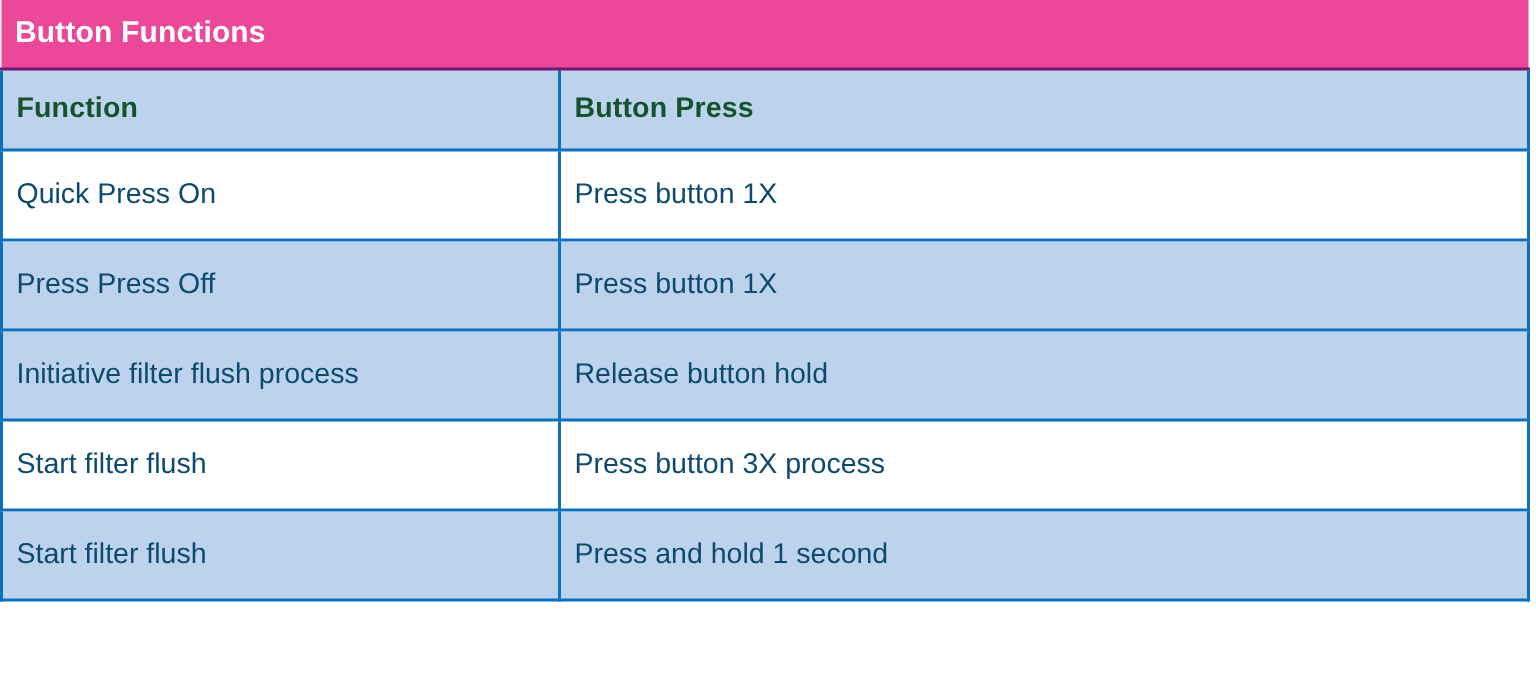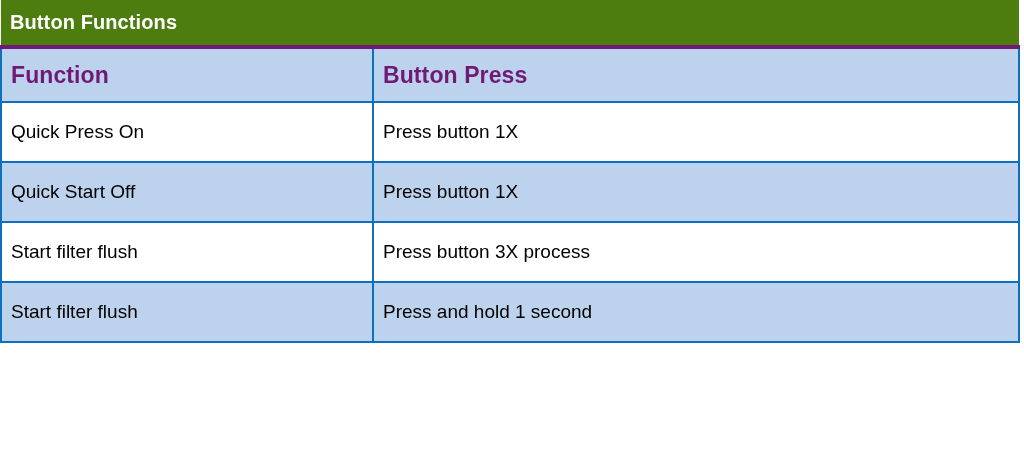--- a/index.html
+++ b/index.html
@@ -26,54 +26,54 @@
 
   table.fn-table {
     border-collapse: collapse;
     table-layout: fixed;
     width: 1018px;
     border-spacing: 0;
   }
 
   
   tr.title-row td {
-    background: #4d7c0f;
+    background: #ec4899;
     color: #ffffff;
     font-size: 20px;
     font-weight: bold;
     height: 45px;
     padding: 0 0 0 9px;
     border: none;
-    border-bottom: 4px solid #701a75;
+    border-bottom: 2px solid #701a75;
     vertical-align: middle;
     letter-spacing: 0.1px;
   }
 
   
   tr.head-row th {
     background: #bdd2ec;
-    color: #701a75;
-    font-size: 23px;
+    color: #14532d;
+    font-size: 19px;
     font-weight: bold;
     height: 52px;
     padding: 0 0 0 9px;
     text-align: left;
     vertical-align: middle;
     border-top: 2px solid #0d70bf;
     border-bottom: 2px solid #0d70bf;
     border-left: 2px solid #0d70bf;
     border-right: 2px solid #0d70bf;
     letter-spacing: 0.1px;
   }
 
   
   tr.body-row td {
     font-size: 19px;
     font-weight: normal;
-    color: #000000;
+    color: #0c4a6e;
     height: 58px;
     padding: 0 8px 0 9px;
     vertical-align: middle;
     text-align: left;
     border-top: 2px solid #0d70bf;
     border-bottom: 2px solid #0d70bf;
     border-left: 2px solid #0d70bf;
     border-right: 2px solid #0d70bf;
     white-space: nowrap;
     overflow: hidden;
@@ -104,25 +104,29 @@
         <th>Function</th>
         <th>Button Press</th>
       </tr>
 
       <tr class="body-row row-odd">
         <td>Quick Press On</td>
         <td>Press button 1X</td>
       </tr>
 
       <tr class="body-row row-even">
-        <td>Quick Start Off</td>
+        <td>Press Press Off</td>
         <td>Press button 1X</td>
       </tr>
 
 
+      <tr class="body-row row-even">
+        <td>Initiative filter flush process</td>
+        <td>Release button hold</td>
+      </tr>
 
       <tr class="body-row row-odd">
         <td>Start filter flush</td>
         <td>Press button 3X process</td>
       </tr>
 
       <tr class="body-row row-even">
         <td>Start filter flush</td>
         <td>Press and hold 1 second</td>
       </tr>

